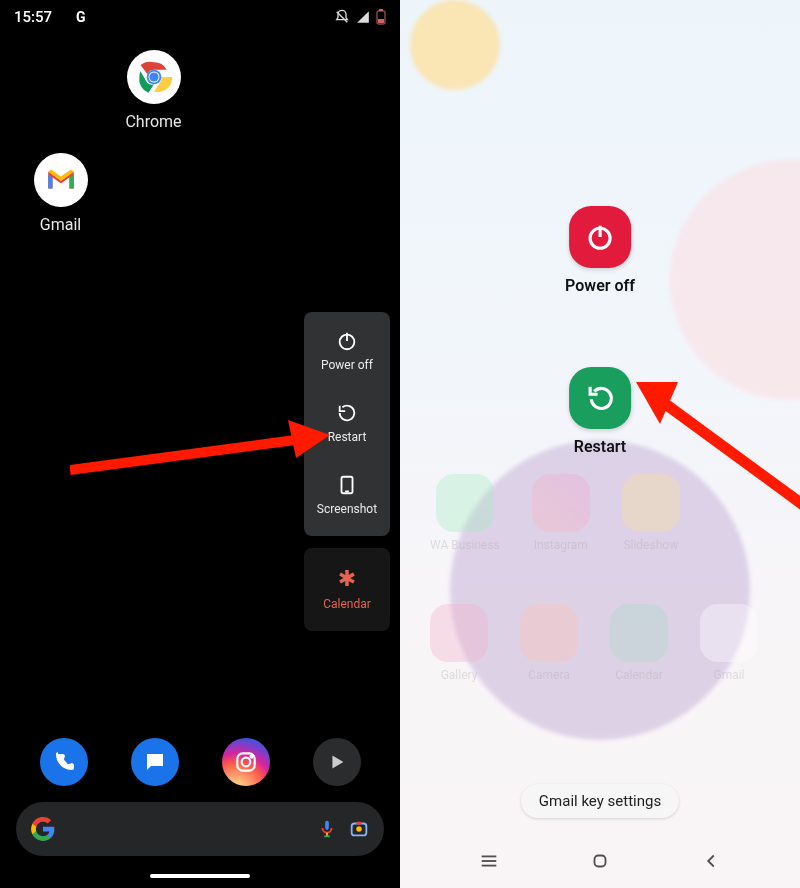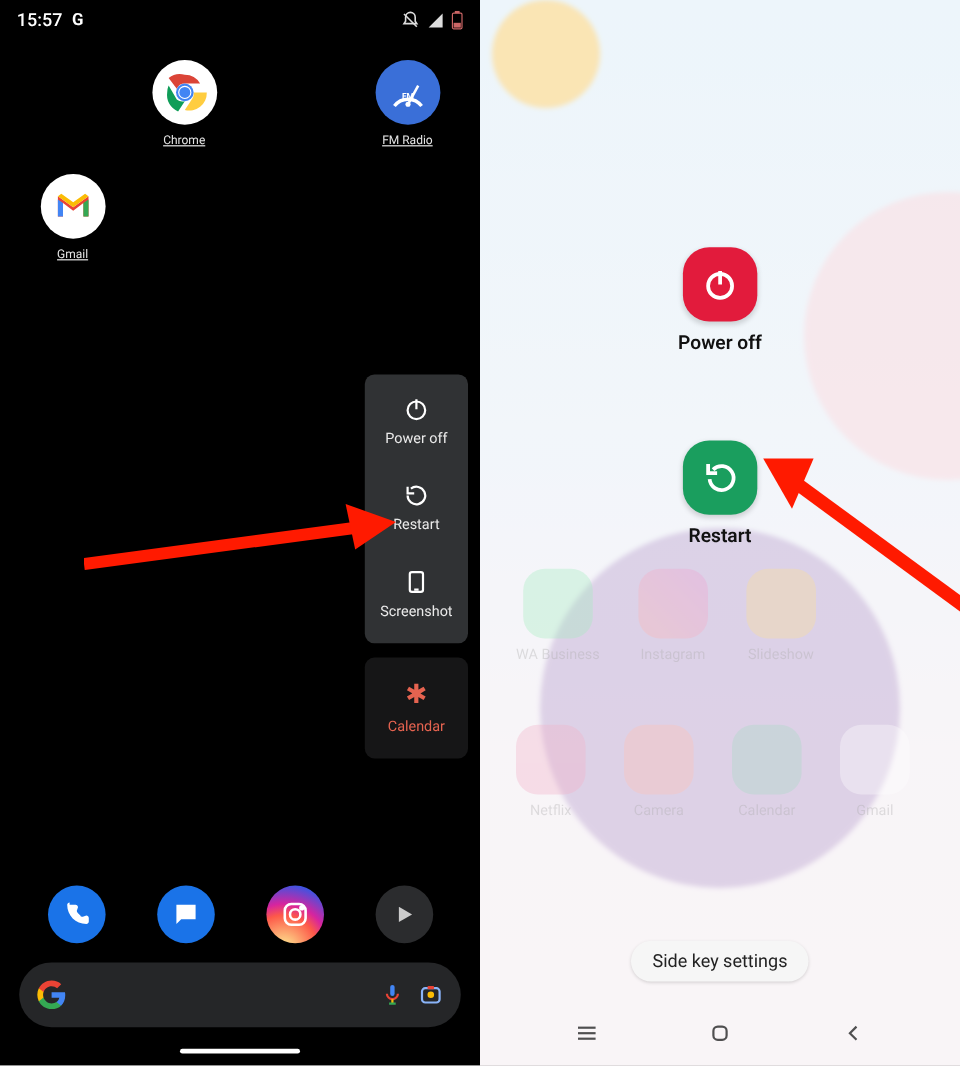--- a/index.html
+++ b/index.html
@@ -11,21 +11,21 @@
 
   
   .statusbar { display:flex; align-items:center; justify-content:space-between;
                padding: 8px 14px 0 14px; font-size:14px; font-weight:500; }
   .status-icons { display:flex; gap:6px; align-items:center; }
   .apps-grid { display:grid; grid-template-columns: repeat(4, 1fr);
                row-gap: 22px; padding: 24px 14px 0 14px; }
   .app { display:flex; flex-direction:column; align-items:center; gap:8px; }
   .app-circle { width:54px; height:54px; border-radius:50%; display:flex;
                 align-items:center; justify-content:center; }
-  .app-label { font-size:10px; color:#e6e6e6;text-decoration:underline; }
+  .app-label { font-size:16px; color:#e6e6e6; }
   .blank { visibility:hidden; }
 
   .power-menu { position:absolute; right:10px; top:312px; display:flex;
                 flex-direction:column; gap:12px; }
   .pm-card { background:#3c3f41cc; border-radius:8px; display:flex;
              flex-direction:column; align-items:center; width:86px;
              overflow:hidden; padding:4px 0; }
   .pm-item { display:flex; flex-direction:column; align-items:center;
              padding:14px 0 16px 0; gap:6px; width:100%; cursor:pointer; }
   .pm-label { font-size:12px; color:#eaeaea; }
@@ -80,21 +80,21 @@
   
   .arrow-wrap { position:absolute; pointer-events:none; }
 </style>
 </head>
 <body>
 
 <div class="canvas">
 
   <div class="left">
     <div class="statusbar">
-      <div style="display:flex;align-items:center;gap:8px;">
+      <div style="display:flex;align-items:center;gap:24px;">
         <span style="font-size:15px;">15:57</span>
         <span style="font-weight:700;">G</span>
       </div>
       <div class="status-icons">
         <span>
           <svg width="16" height="16" viewBox="0 0 24 24" fill="none" stroke="#ddd" stroke-width="2">
               <path d="M18 8a6 6 0 0 0-12 0v5l-2 3h16l-2-3V8z"></path>
               <line x1="4" y1="4" x2="20" y2="20"></line>
             </svg>
         </span>
@@ -123,31 +123,20 @@
             <path d="M8 24a16 16 0 0 1 1.3-6.3l7.4 12.8A8 8 0 0 0 24 32l-6.1 9.3A16 16 0 0 1 8 24z" fill="#0f9d58"></path>
             <path d="M24 40l6.9-10.5A8 8 0 0 0 32 24l12 .1A16 16 0 0 1 24 40z" fill="#ffcd40"></path>
             <circle cx="24" cy="24" r="8" fill="#4285f4"></circle>
               <circle cx="24" cy="24" r="6" fill="#fff"></circle>
               <circle cx="24" cy="24" r="5" fill="#4285f4"></circle>
           </svg>
         </div>
         <div class="app-label">Chrome</div>
       </div>
       <div class="app blank"></div>
-      <div class="app" style="grid-column:4;grid-row:1;">
-        <div class="app-circle" style="background:#3a6fd8;">
-          <svg width="34" height="34" viewBox="0 0 48 48">
-              <path d="M8 40 A20 20 0 0 1 40 40" fill="none" stroke="#fff" stroke-width="4"></path>
-              <path d="M24 38 L36 16" stroke="#fff" stroke-width="3"></path>
-              <circle cx="24" cy="38" r="3" fill="#fff"></circle>
-              <text x="24" y="32" text-anchor="middle" font-size="10" fill="#fff" font-weight="700">FM</text>
-            </svg>
-        </div>
-        <div class="app-label">FM Radio</div>
-      </div>
       <div class="app" style="grid-column:1;grid-row:2;">
         <div class="app-circle" style="background:#fff;">
           <svg width="34" height="34" viewBox="0 0 48 48">
               <path d="M6 12h36v24H6z" fill="#fff"></path>
               <path d="M6 12v24h6V20l12 9 12-9v16h6V12l-18 13L6 12z" fill="#ea4335"></path>
               <path d="M6 36V16l6 4v16z" fill="#4285f4"></path>
               <path d="M42 36V16l-6 4v16z" fill="#34a853"></path>
               <path d="M6 12l18 13 18-13-4-3-14 10-14-10z" fill="#fbbc04"></path>
             </svg>
         </div>
@@ -278,21 +267,21 @@
           <div class="ghost-lbl">Instagram</div>
         </div>
       <div class="ghost">
           <div class="ghost-tile" style="background:#f5b301;"></div>
           <div class="ghost-lbl">Slideshow</div>
         </div>
     </div>
     <div class="ghost-row b">
       <div class="ghost">
           <div class="ghost-tile" style="background:#e0457b;"></div>
-          <div class="ghost-lbl">Netflix</div>
+          <div class="ghost-lbl">Gallery</div>
         </div>
       <div class="ghost">
           <div class="ghost-tile" style="background:#ff6b4a;"></div>
           <div class="ghost-lbl">Camera</div>
         </div>
       <div class="ghost">
           <div class="ghost-tile" style="background:#2aa876;"></div>
           <div class="ghost-lbl">Calendar</div>
         </div>
       <div class="ghost">
@@ -325,21 +314,21 @@
     </div>
 
     <div class="arrow-wrap" style="left:230px; top:370px;">
       <svg width="180" height="140" viewBox="0 0 180 140">
         <line x1="180" y1="140" x2="30" y2="30" stroke="#ff1a00" stroke-width="11"></line>
         <polygon points="6,12 48,12 30,54" fill="#ff1a00"></polygon>
       </svg>
     </div>
 
     <div class="side-key">
-      <span>Side key settings</span>
+      <span>Gmail key settings</span>
     </div>
 
     <div class="nav-right">
       <span>
         <svg width="22" height="22" viewBox="0 0 24 24" stroke="#333" stroke-width="2" fill="none">
             <line x1="4" y1="7" x2="20" y2="7"></line>
             <line x1="4" y1="12" x2="20" y2="12"></line>
             <line x1="4" y1="17" x2="20" y2="17"></line>
           </svg>
       </span>

